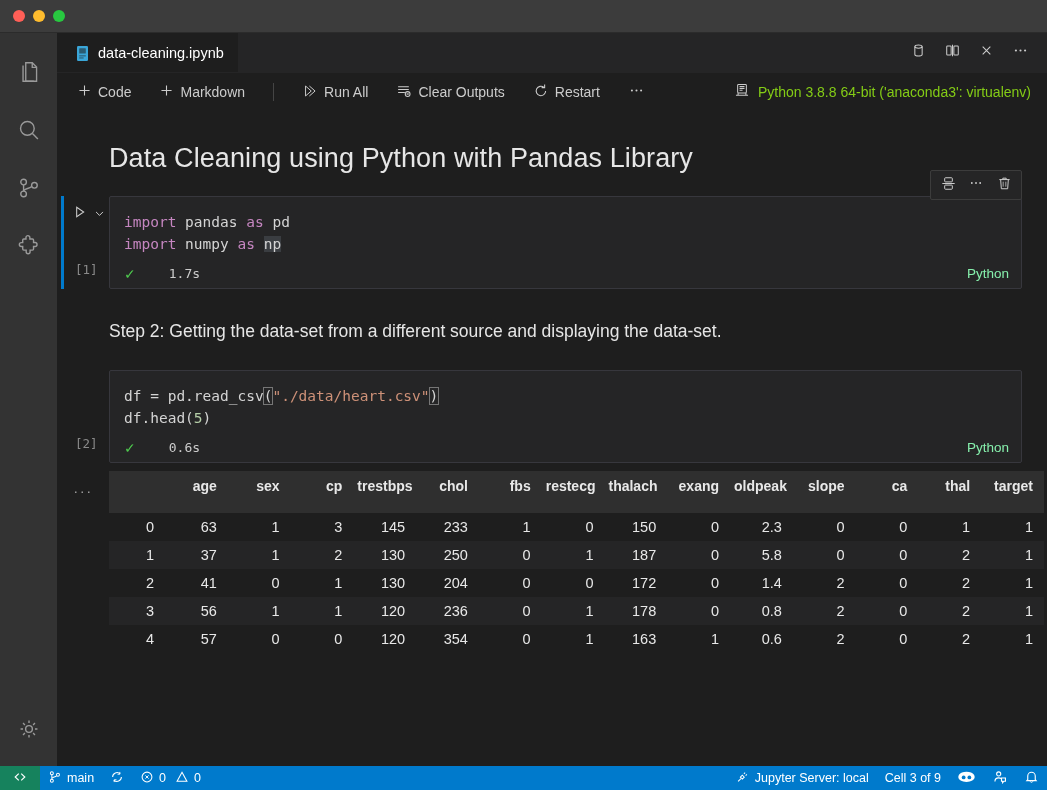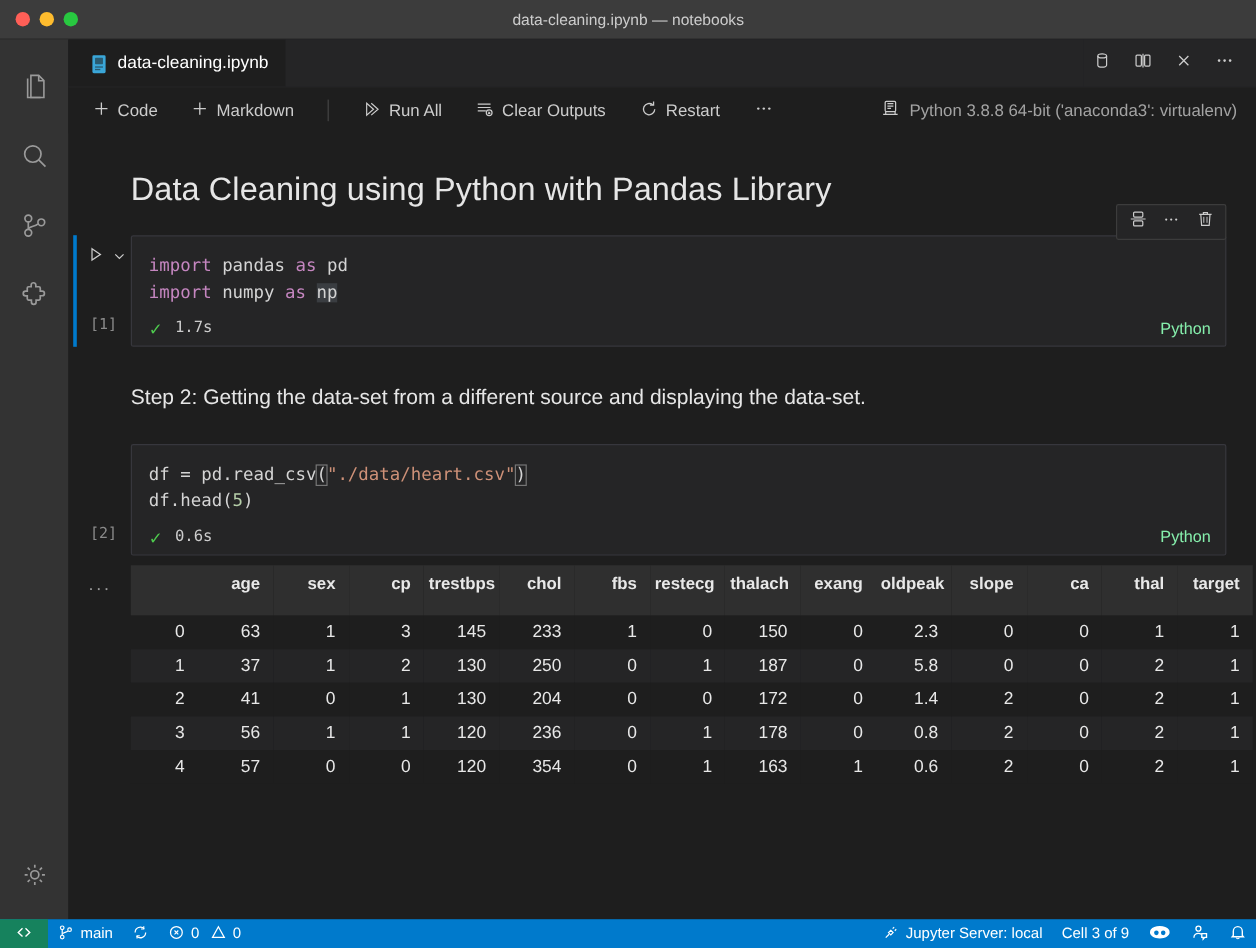--- a/index.html
+++ b/index.html
@@ -86,21 +86,21 @@
     display: flex; align-items: center; gap: 6px;
     padding: 3px 8px; border-radius: 4px;
     white-space: nowrap;
   }
   .nbt-sep {
     width: 1px; height: 18px; background: #454545; margin: 0 8px;
   }
   .nbt-spacer { flex: 1; }
   .kernel {
     display: flex; align-items: center; gap: 8px;
-    font-size: 14px; color: #a3a3a3; padding-right: 16px; text-align: right;
+    font-size: 14px; color: #84cc16; padding-right: 16px; text-align: right;
   }
 
   
   .nbbody {
     flex: 1; overflow: hidden; position: relative;
     padding-left: 0;
   }
 
   .md-title {
     color: #e6e6e6; font-size: 27px; font-weight: 400;
@@ -149,21 +149,21 @@
   .op { color: #d4d4d4; }
   .cursor-box { background: #3a3d41; }
   .brk { outline: 1px solid #767676; }
 
   .cell-status {
     display: flex; align-items: center;
     padding: 3px 12px 7px 14px;
     font-size: 13px; color: #cccccc;
   }
   .check { color: #4ec94e; font-size: 14px; margin-right: 10px; line-height: 1; }
-  .elapsed { font-family: "DejaVu Sans Mono", monospace; font-size: 13px; color: #cccccc; }
+  .elapsed { font-family: "DejaVu Sans Mono", monospace; font-size: 13px; color: #cccccc; margin-left: 23px; }
   .lang { margin-left: auto; color: #86efac; font-size: 13.5px; }
 
   
   .cell-toolbar {
     position: absolute; right: 25px; top: -26px;
     height: 30px; background: #252526;
     border: 1px solid #3c3c3c;
     display: flex; align-items: center; gap: 2px;
     padding: 0 4px; border-radius: 2px;
     z-index: 5;
@@ -230,21 +230,20 @@
 </style>
 </head>
 <body>
 
 <div class="titlebar">
   <div class="traffic">
     <span class="dot red"></span>
     <span class="dot yellow"></span>
     <span class="dot green"></span>
   </div>
-  <div class="window-title">data-cleaning.ipynb — notebooks</div>
 </div>
 
 <div class="activitybar">
   <div class="ab-top">
     <div class="ab-item">
       <span>
         <svg width="26" height="26" viewBox="0 0 24 24" fill="none" stroke="#9a9a9a" stroke-width="1.25">
           <path d="M9 3.5h6l4 4v13h-10z"></path>
           <path d="M6.5 6v14.5h10"></path>
           <path d="M15 3.5v4.2h4"></path>

